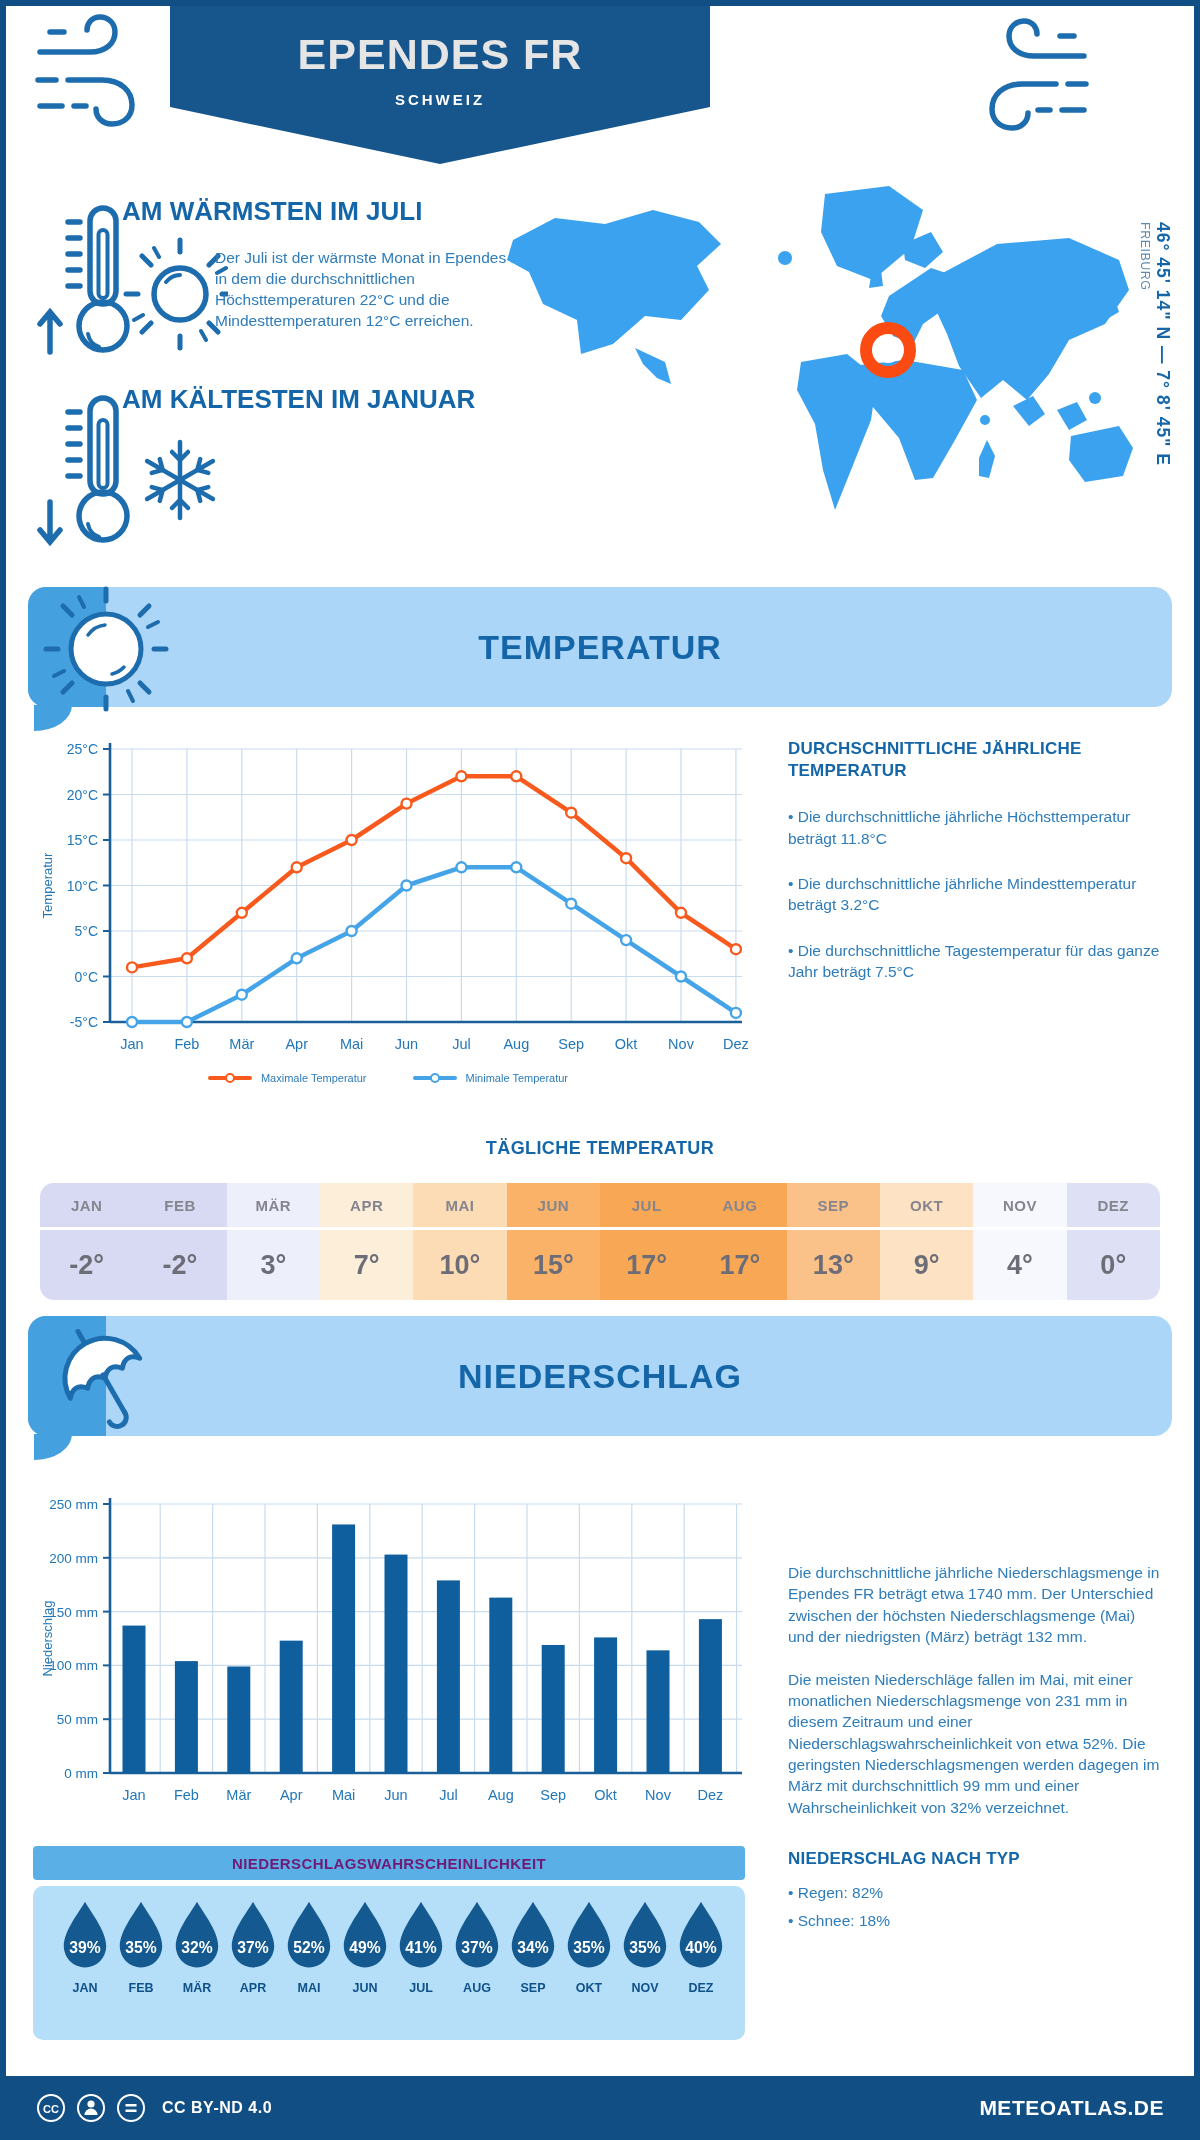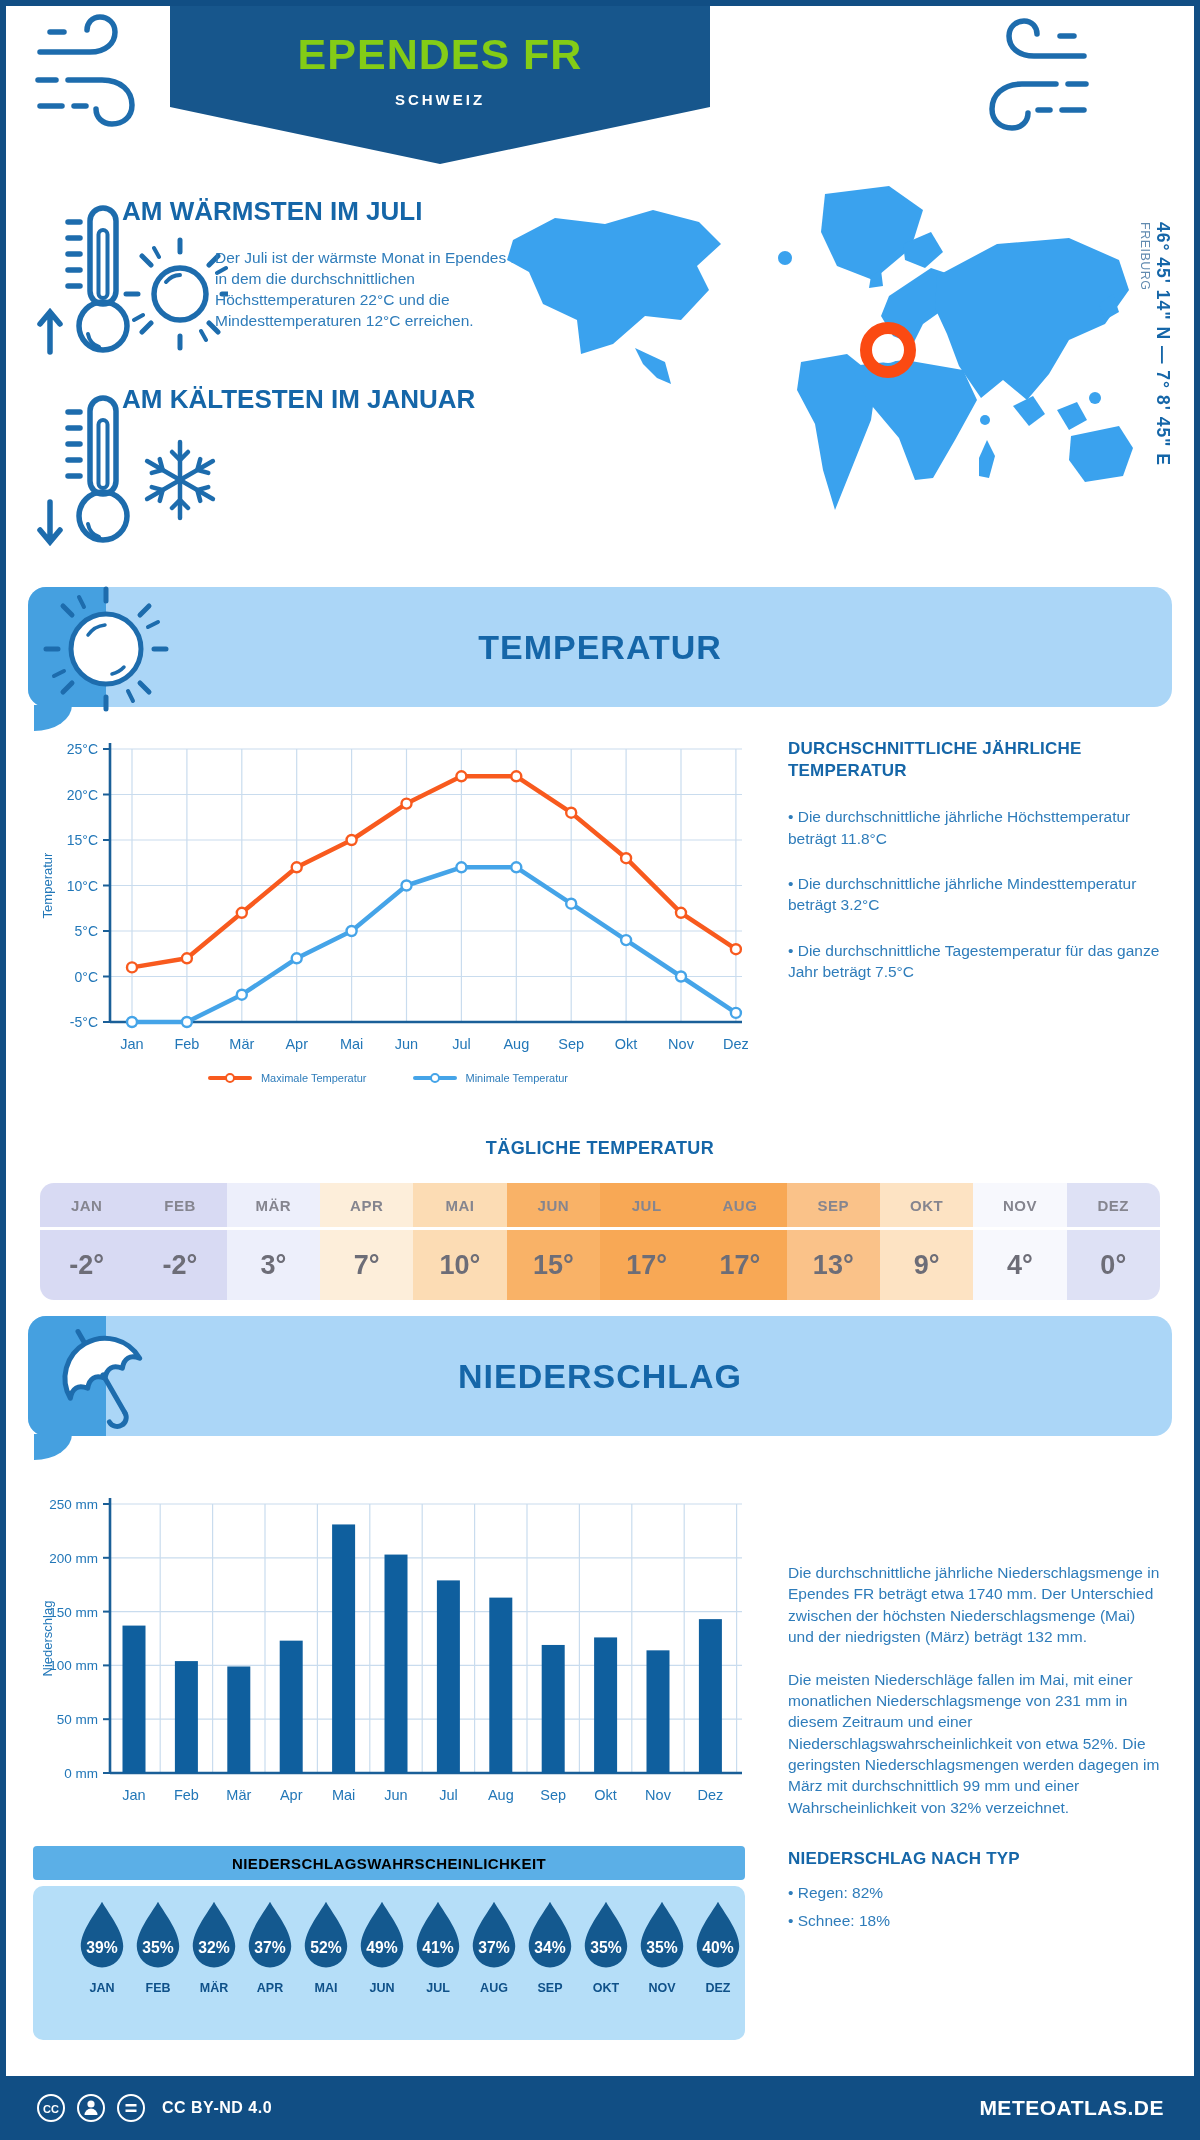--- a/index.html
+++ b/index.html
@@ -2,21 +2,21 @@
 <html><head>
 <meta charset="utf-8">
 <style>
   html,body{margin:0;padding:0;background:#e8e8e8;}
   #page{position:relative;width:1200px;height:2140px;background:#ffffff;overflow:hidden;
         font-family:"Liberation Sans",sans-serif;margin:0 auto;}
   #frame{position:absolute;inset:0;border:6px solid #114e84;pointer-events:none;z-index:60;}
   
   .ribbon{position:absolute;left:170px;top:6px;width:540px;height:158px;background:#17568c;
           clip-path:polygon(0 0,100% 0,100% 64%,50% 100%,0 64%);text-align:center;z-index:5;}
-  .ribbon-title{margin-top:24px;font-size:43px;font-weight:bold;color:#84cc16;letter-spacing:1px;}
+  .ribbon-title{margin-top:24px;font-size:43px;font-weight:bold;color:#e5e5e5;letter-spacing:1px;}
   .ribbon-sub{margin-top:12px;font-size:15px;font-weight:bold;color:#ffffff;letter-spacing:3px;}
   .windicon{position:absolute;z-index:4;}
   
   .x-heading{position:absolute;font-size:26px;font-weight:bold;color:#1566a8;}
   .x-text{position:absolute;font-size:15.5px;line-height:1.36;color:#2e7cba;}
   
   .coords{position:absolute;left:1138px;top:222px;writing-mode:vertical-rl;text-orientation:mixed;}
   .coord-main{display:block;font-size:17.5px;font-weight:bold;color:#1566a8;letter-spacing:1px;}
   .coord-region{display:block;font-size:12.5px;color:#628bb0;letter-spacing:.5px;}
   
@@ -40,23 +40,23 @@
   #daily-table{position:absolute;left:40px;top:1183px;width:1120px;height:117px;display:flex;}
   .col{flex:1;display:flex;flex-direction:column;}
   .col .hd{height:44px;line-height:46px;text-align:center;font-size:15px;font-weight:bold;color:#85858f;letter-spacing:.5px;}
   .col .vl{height:70px;margin-top:3px;line-height:70px;text-align:center;font-size:27px;font-weight:bold;color:#6d6d77;}
   .col:first-child .hd{border-radius:14px 0 0 0;}
   .col:first-child .vl{border-radius:0 0 0 14px;}
   .col:last-child .hd{border-radius:0 14px 0 0;}
   .col:last-child .vl{border-radius:0 0 14px 0;}
   
   #prob-strip{position:absolute;left:33px;top:1846px;width:712px;height:34px;background:#5bafe7;border-radius:4px;
-      text-align:center;line-height:35px;font-size:15px;font-weight:bold;color:#000000;letter-spacing:.4px;}
+      text-align:center;line-height:35px;font-size:15px;font-weight:bold;color:#701a75;letter-spacing:.4px;}
   #prob-panel{position:absolute;left:33px;top:1886px;width:712px;height:154px;background:#b5def8;border-radius:10px;}
-  #drops{display:flex;justify-content:space-between;padding:14px 24px 0 41px;}
+  #drops{display:flex;justify-content:space-between;padding:14px 24px 0 24px;}
   .dropitem{width:56px;text-align:center;}
   .dropitem .m{margin-top:5px;font-size:12.5px;font-weight:bold;color:#0f5189;}
   
   #footer{position:absolute;left:0;right:0;bottom:0;height:64px;background:#114e84;display:flex;
       align-items:center;justify-content:space-between;padding:0 36px;box-sizing:border-box;z-index:70;}
   #footer .left{display:flex;align-items:center;gap:10px;}
   #footer .lic{color:#ffffff;font-weight:bold;font-size:16px;margin-left:6px;letter-spacing:.5px;}
   #footer .site{color:#ffffff;font-weight:bold;font-size:21px;letter-spacing:.5px;}
 </style>
 </head>

